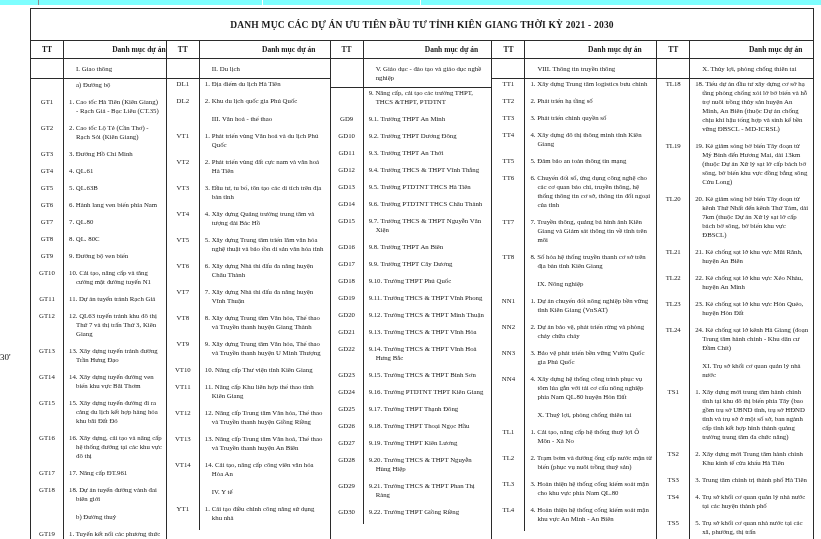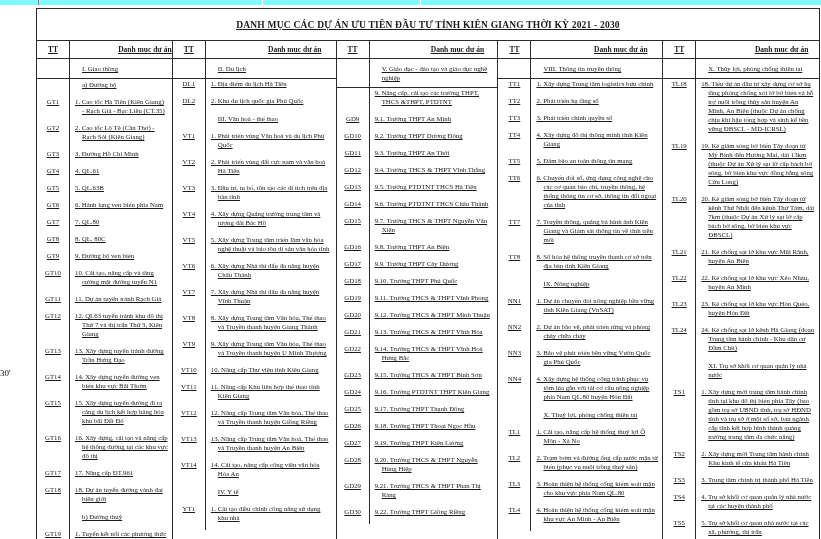--- a/index.html
+++ b/index.html
@@ -6,23 +6,23 @@
   .page{
     position:relative;width:821px;height:539px;background:#ffffff;
     overflow:hidden;font-family:"Liberation Serif", serif;color:#1a1a1a;
   }
   
   .top-strip{position:absolute;top:0;left:0;width:821px;height:5px;}
   .top-strip .seg{position:absolute;top:0;height:5px;}
   .strip-div{position:absolute;top:0;width:1px;height:5px;background:#ffffff;}
   .strip-div.dark{background:#8a8a8a;}
   
-  .margin-label{position:absolute;left:0px;top:368px;font-size:9px;color:#111;}
+  .margin-label{position:absolute;left:0px;top:352px;font-size:9px;color:#111;}
   
-  .doc{position:absolute;left:36px;top:8px;width:784px;text-decoration:underline;}
+  .doc{position:absolute;left:30px;top:8px;width:784px;}
   .title-box{
     border:1px solid #2b2b2b;height:31px;display:flex;align-items:center;justify-content:center;
     font-weight:bold;font-size:9.5px;letter-spacing:.2px;background:#fff;
   }
   .tbl{border-left:1px solid #2b2b2b;margin-top:-1px;border-top:1px solid #2b2b2b;}
   .thead{display:flex;border-bottom:1px solid #2b2b2b;}
   .pairh{display:flex;border-right:1px solid #2b2b2b;box-sizing:border-box;gap:48px;}
   .pairh .tt{flex:0 0 32px;border-right:1px solid #2b2b2b;display:flex;align-items:center;justify-content:center;font-weight:bold;font-size:7.5px;height:17px;}
   .pairh .dm{flex:1;display:flex;align-items:center;justify-content:center;font-weight:bold;font-size:7.5px;}
   .tbody{display:flex;height:481px;overflow:hidden;}

